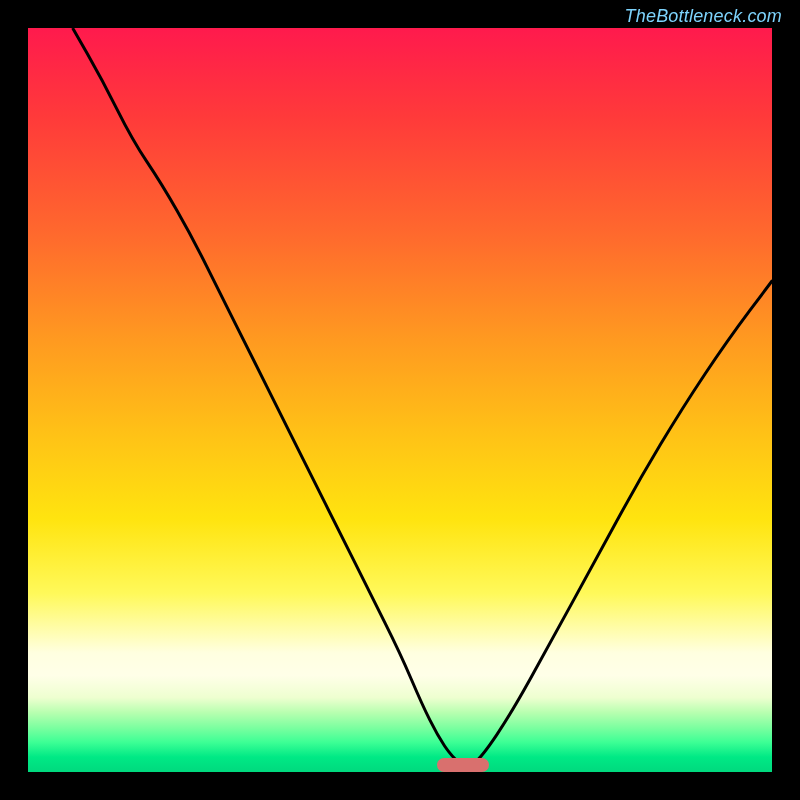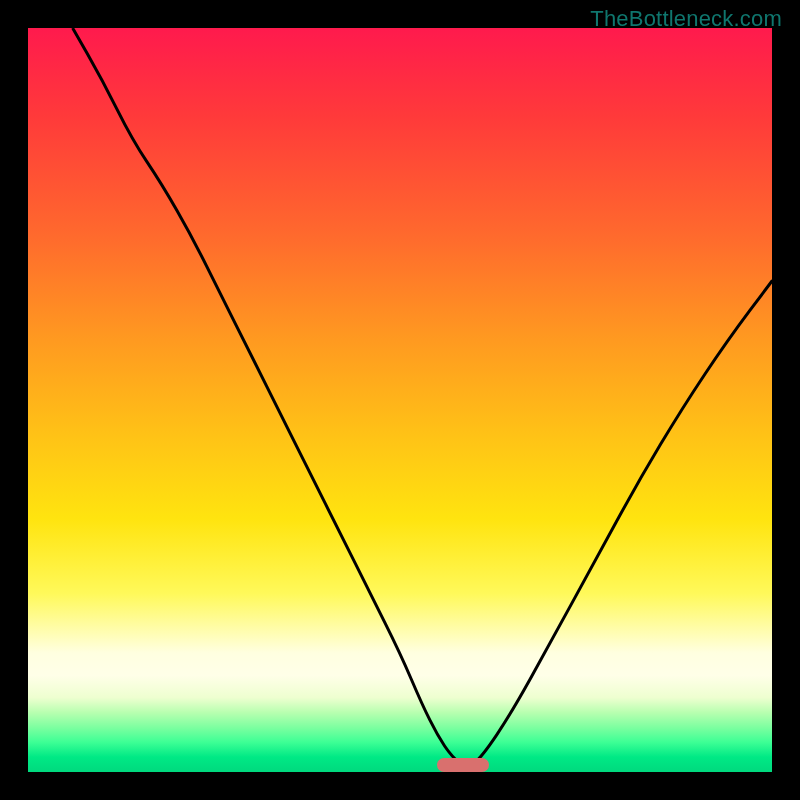--- a/index.html
+++ b/index.html
@@ -14,25 +14,26 @@
   .frame {
     position: relative;
     width: 800px;
     height: 800px;
     background: #000;
   }
   .watermark {
     position: absolute;
     top: 6px;
     right: 18px;
-    color: #0f766e;
-    font-size: 22px;
+    color: #7dd3fc;
+    font-size: 18px;
     font-weight: 500;
     letter-spacing: 0.2px;
     user-select: none;
+    font-style: italic;
   }
   .plot-area {
     position: absolute;
     left: 28px;
     top: 28px;
     width: 744px;
     height: 744px;
     
     background: linear-gradient(
       to bottom,

